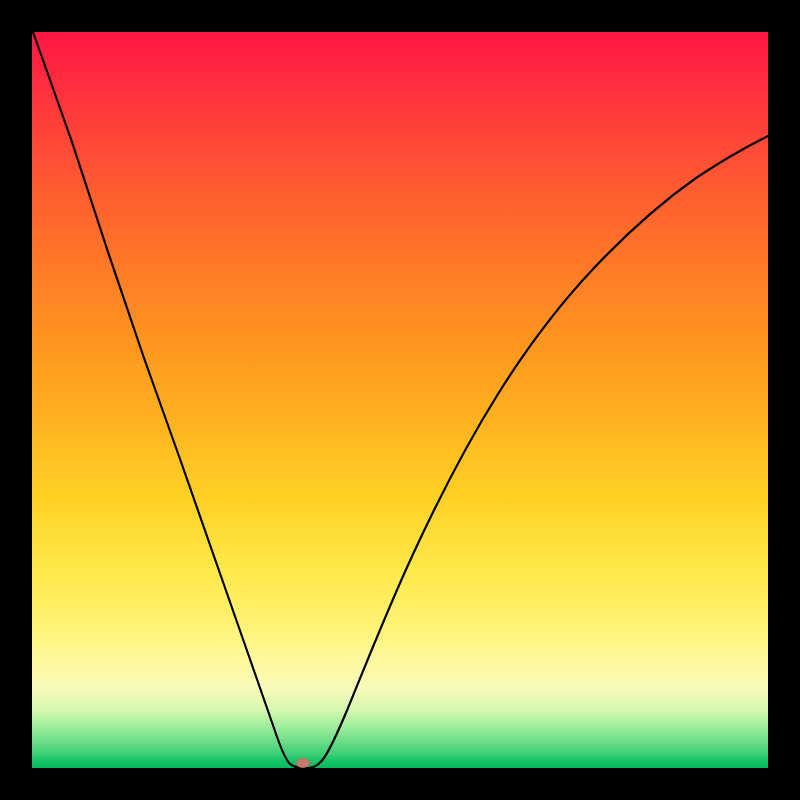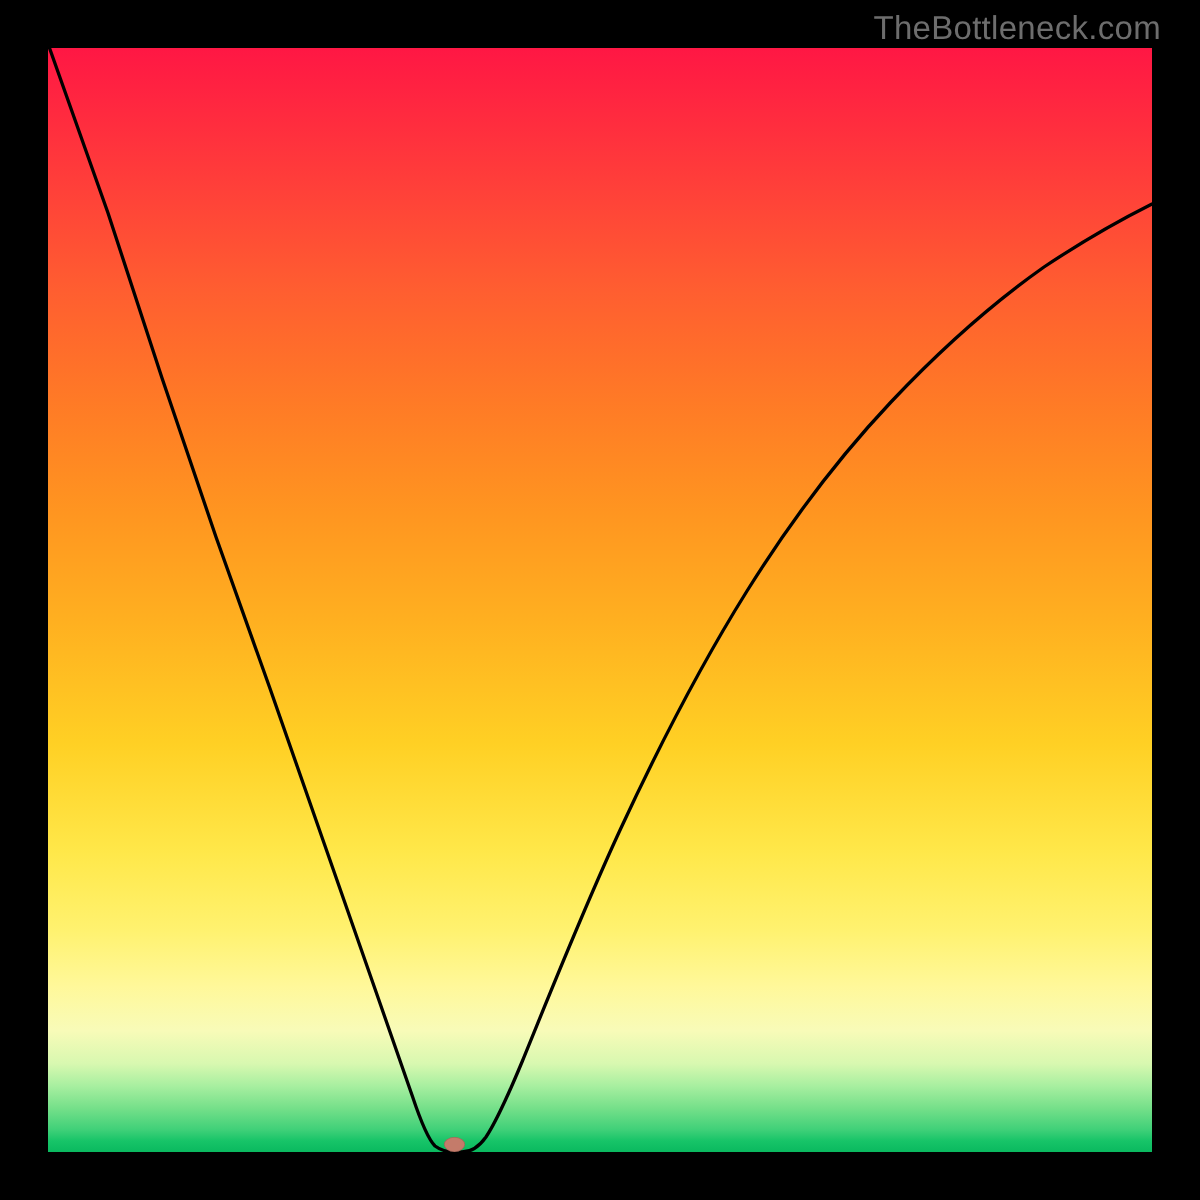--- a/index.html
+++ b/index.html
@@ -80,21 +80,20 @@
     background: #c47b6a;
     border-radius: 50%;
     box-shadow: 0 0 0 0.5px rgba(0,0,0,0.15) inset;
   }
 </style>
 </head>
 <body>
 
 <div class="frame">
 
-  <div class="watermark">TheBottleneck.com</div>
 
   <div class="plot-area">
 
     <svg class="curve" viewBox="0 0 736 736" preserveAspectRatio="none">
 
       <path d="
         M 1 0
         L 40 110
         L 76 220
         L 112 326

